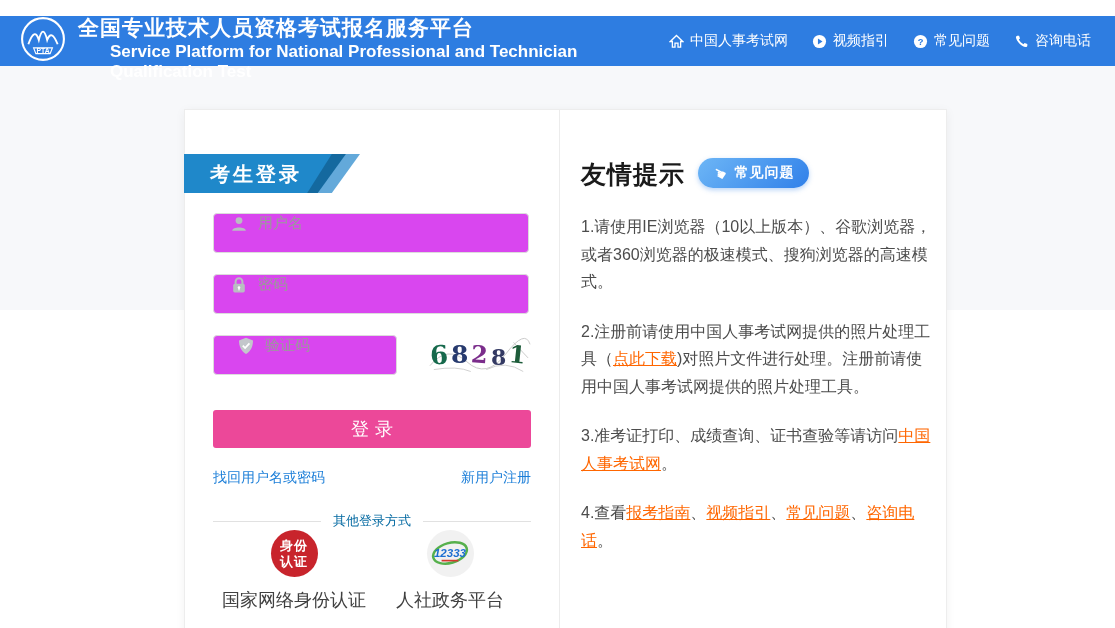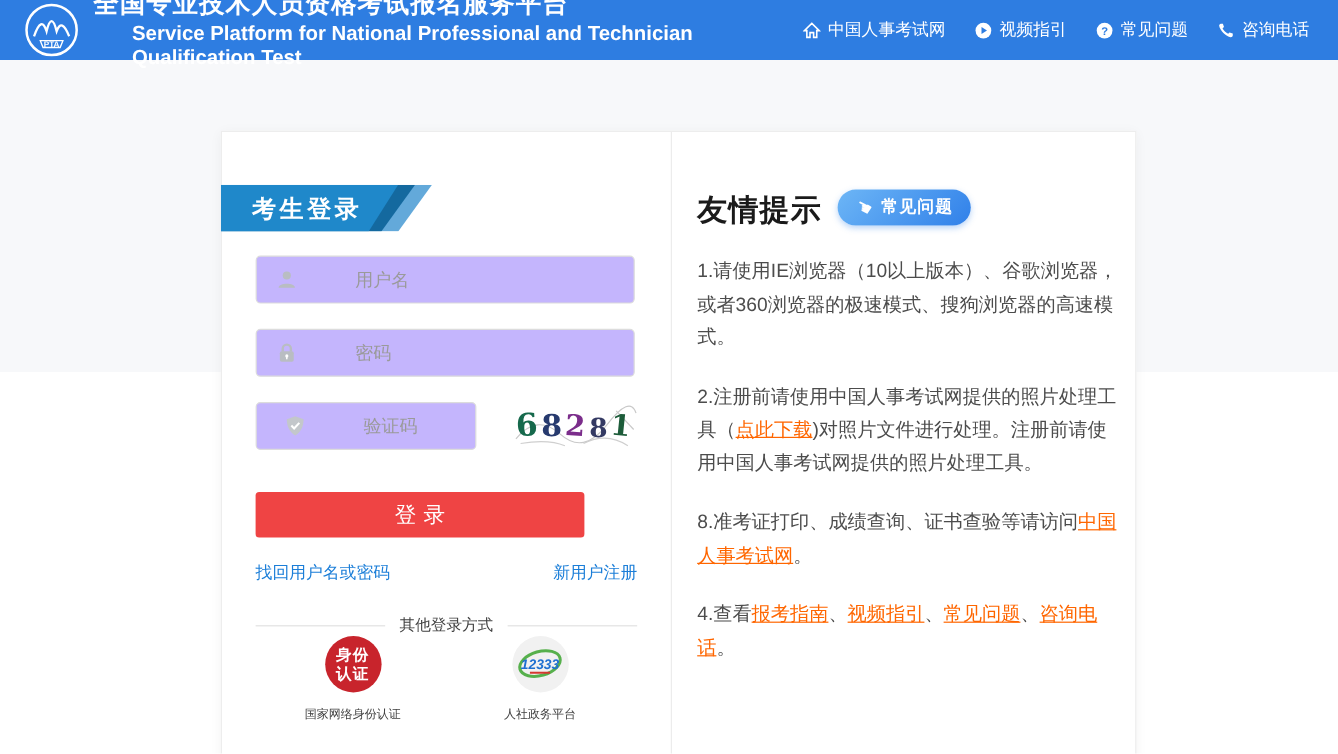--- a/index.html
+++ b/index.html
@@ -4,22 +4,22 @@
 <style>
   * { box-sizing: border-box; margin: 0; padding: 0; }
   html,body { width:1115px; height:628px; }
   body {
     font-family: "Liberation Sans", "DejaVu Sans", sans-serif;
     background:#ffffff; overflow:hidden; position:relative;
   }
 
   
   .header {
-    position:absolute; top:0; left:0; width:100%; height:50px;
-    background:#2e7de1; display:flex; align-items:center;
+    position:absolute; top:16px; left:0; width:100%; height:50px;
+    background:#2e7de1; display:flex; 
     padding:0 24px 0 20px; z-index:10;
   }
   .logo { width:46px; height:46px; margin-right:12px; flex:0 0 auto; }
   .logo svg { width:46px; height:46px; display:block; }
   .titles { line-height:1.18; }
   .site-title { color:#fff; font-size:21px; font-weight:bold; letter-spacing:1px; }
   .site-subtitle { color:#fff; font-size:17px; font-weight:bold; margin-top:1px;margin-left:32px; }
   .top-nav { margin-left:auto; display:flex; align-items:center; gap:24px; }
   .nav-item { display:flex; align-items:center; gap:6px; color:#fff; font-size:14px; cursor:pointer; white-space:nowrap; }
   .nicon { display:flex; align-items:center; }
@@ -41,23 +41,23 @@
   
   .banner { position:relative; margin-left:-29px; width:176px; height:39px; margin-bottom:20px; }
   .flag-back  { position:absolute; inset:0; background:#63a9da; clip-path:polygon(0 0,100% 0,84% 100%,0 100%); }
   .flag-mid   { position:absolute; inset:0; background:#14699f; clip-path:polygon(0 0,92% 0,76% 100%,0 100%); }
   .flag-front { position:absolute; inset:0; background:#1f88ca; clip-path:polygon(0 0,84% 0,70% 100%,0 100%); }
   .banner-label { position:absolute; left:26px; top:50%; transform:translateY(-50%);
     color:#fff; font-size:20px; font-weight:bold; letter-spacing:3px; z-index:3; }
 
   
   .field {
-    display:flex; align-items:center; width:316px; height:40px;
-    border:1px solid #dcdcdc; border-radius:4px; background:#c4b5fd;
-    padding:0 10px; margin-bottom:21px;gap:38px;
+    display:flex; align-items:flex-start; width:316px; height:40px;
+    border:1px solid #dcdcdc; border-radius:4px; background:#d946ef;
+    padding:0 10px; margin-bottom:21px;
   }
   .ficon { width:20px; height:20px; margin:0 9px 0 5px; flex:0 0 auto; }
   .ficon svg { width:20px; height:20px; display:block; }
   .field input {
     border:none; outline:none; flex:1; min-width:0; font-size:15px; color:#333;
     background:transparent; font-family:inherit;
   }
   .field input::placeholder { color:#9a9a9a; }
 
   .captcha-row { display:flex; align-items:center; }
@@ -66,39 +66,39 @@
     width:106px; height:38px; margin-left:31px; position:relative;
     background:#fff; display:flex; align-items:center; justify-content:center;
     cursor:pointer; overflow:hidden;
   }
   .captcha-img svg.lines { position:absolute; inset:0; width:100%; height:100%; }
   .captcha-digits { position:relative; font-family:"DejaVu Serif", serif; font-weight:bold;
     letter-spacing:3px; display:flex; align-items:center; z-index:2; }
   .captcha-digits span { display:inline-block; line-height:1; }
 
   .login-btn {
-    display:block; width:274px; height:38px; margin-top:35px;
-    background:#ef4444; color:#fff; font-size:18px; letter-spacing:6px; text-indent:6px;
+    display:block; width:318px; height:38px; margin-top:35px;
+    background:#ec4899; color:#fff; font-size:18px; letter-spacing:6px; text-indent:6px;
     border:none; border-radius:3px; cursor:pointer; font-family:inherit;
   }
   .links-row { width:318px; display:flex; justify-content:space-between; margin-top:21px; font-size:14px; }
   .links-row a { color:#1b7ed8; text-decoration:none; cursor:pointer;text-align:right; }
 
   .other-divider { width:318px; display:flex; align-items:center; gap:12px; margin-top:25px; }
   .dline { flex:1; height:1px; background:#e1e1e1; }
-  .dtext { color:#404040; font-size:13px; white-space:nowrap; }
+  .dtext { color:#0369a1; font-size:13px; white-space:nowrap; }
 
   .methods { width:318px; display:flex; justify-content:center; gap:16px; }
   .method { display:flex; flex-direction:column; align-items:center; width:140px; }
   .mcircle { width:47px; height:47px; border-radius:50%; display:flex; flex-direction:column;
     align-items:center; justify-content:center; cursor:pointer; }
   .mcircle.red { background:#c8242c; color:#fff; font-weight:bold; font-size:13px; line-height:1.2; letter-spacing:1px; }
   .mcircle.gray { background:#f1f1f1; }
   .mcircle.gray svg { width:42px; height:42px; display:block; }
-  .mlabel { margin-top:11px; font-size:10px; color:#404040; white-space:nowrap; }
+  .mlabel { margin-top:11px; font-size:18px; color:#404040; white-space:nowrap; }
 
   
   .tips-header { display:flex; align-items:flex-start; }
   .tips-title { font-size:25px; font-weight:bold; color:#1a1a1a; letter-spacing:1px; }
   .faq-pill {
     margin-left:13px; height:30px; padding:0 15px; border-radius:15px;
     background:linear-gradient(135deg,#6db6f6,#3080e9);
     color:#fff; font-size:14px; font-weight:bold; letter-spacing:1px;
     display:flex; align-items:center; gap:7px; cursor:pointer;
     box-shadow:0 2px 5px rgba(48,128,233,.35);
@@ -262,17 +262,17 @@
       <span class="faq-pill">
         <span class="hand">☚</span>
         <span>常见问题</span>
       </span>
     </div>
 
     <p class="tip"><span>1.请使用IE浏览器（10以上版本）、谷歌浏览器，或者360浏览器的极速模式、搜狗浏览器的高速模式。</span></p>
 
     <p class="tip"><span>2.注册前请使用中国人事考试网提供的照片处理工具（</span><a>点此下载</a><span>)对照片文件进行处理。注册前请使用中国人事考试网提供的照片处理工具。</span></p>
 
-    <p class="tip"><span>8.准考证打印、成绩查询、证书查验等请访问</span><a>中国人事考试网</a><span>。</span></p>
+    <p class="tip"><span>3.准考证打印、成绩查询、证书查验等请访问</span><a>中国人事考试网</a><span>。</span></p>
 
     <p class="tip"><span>4.查看</span><a>报考指南</a><span>、</span><a>视频指引</a><span>、</span><a>常见问题</a><span>、</span><a>咨询电话</a><span>。</span></p>
   </div>
 </div>
 
 </body></html>

